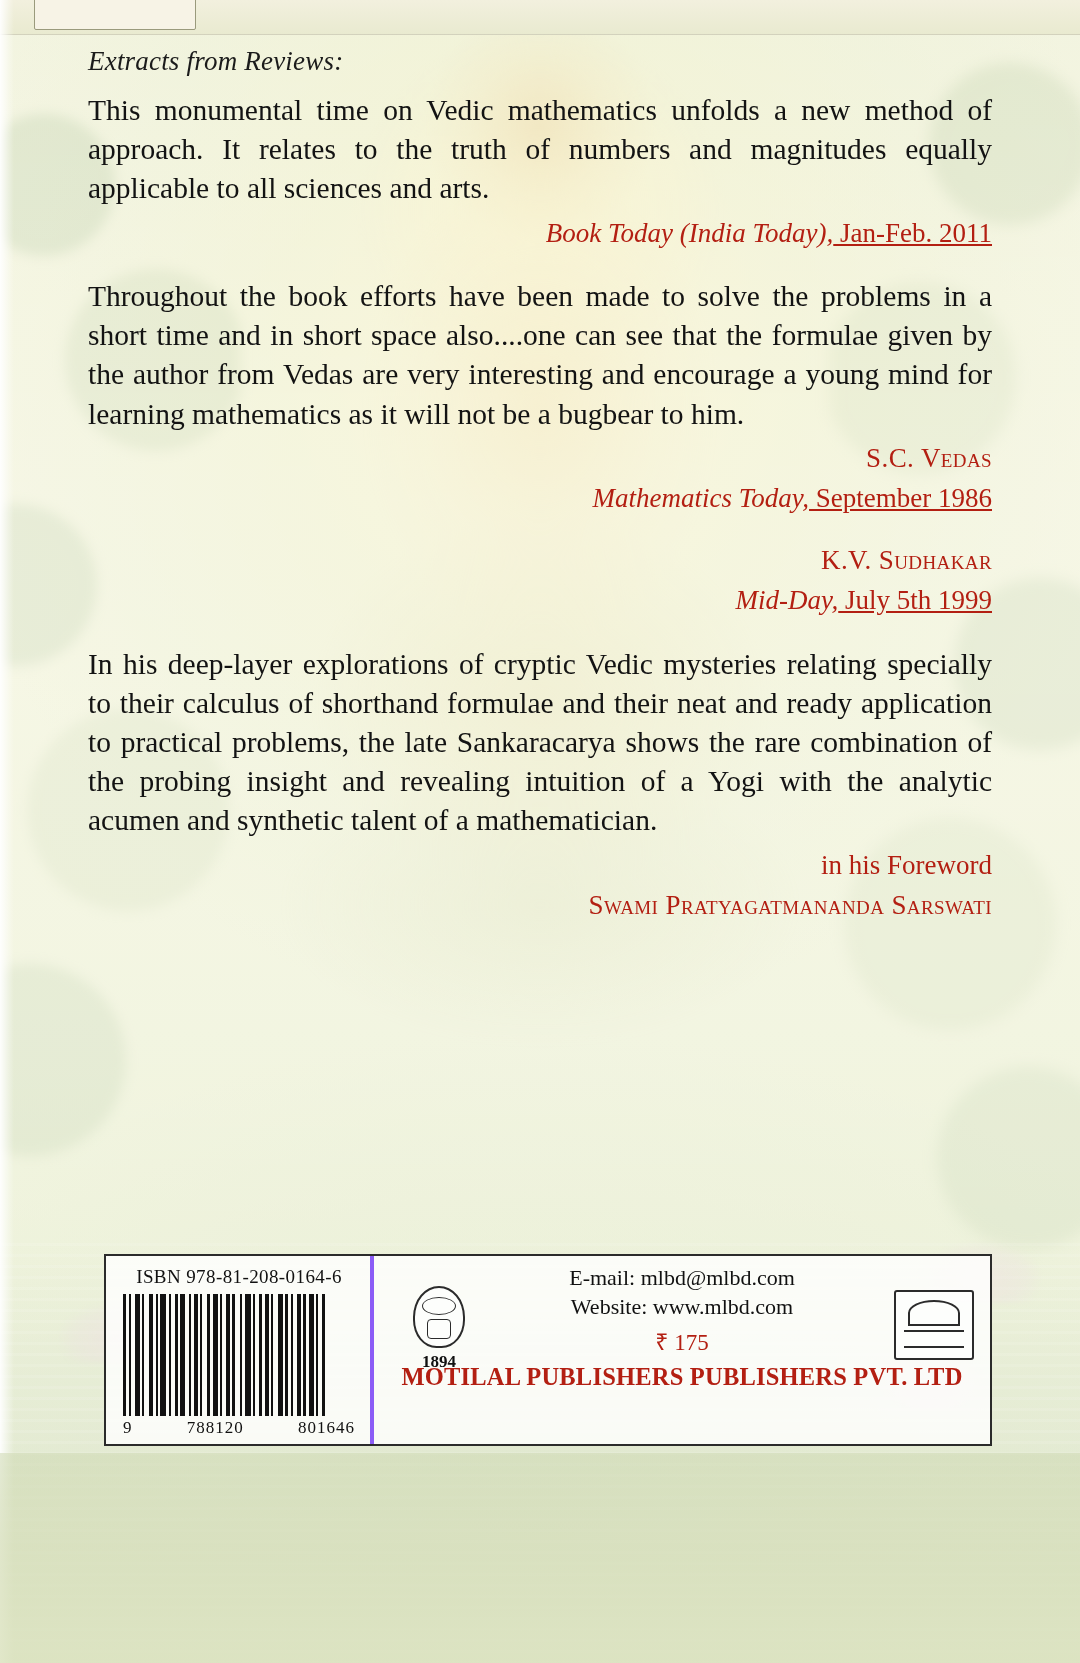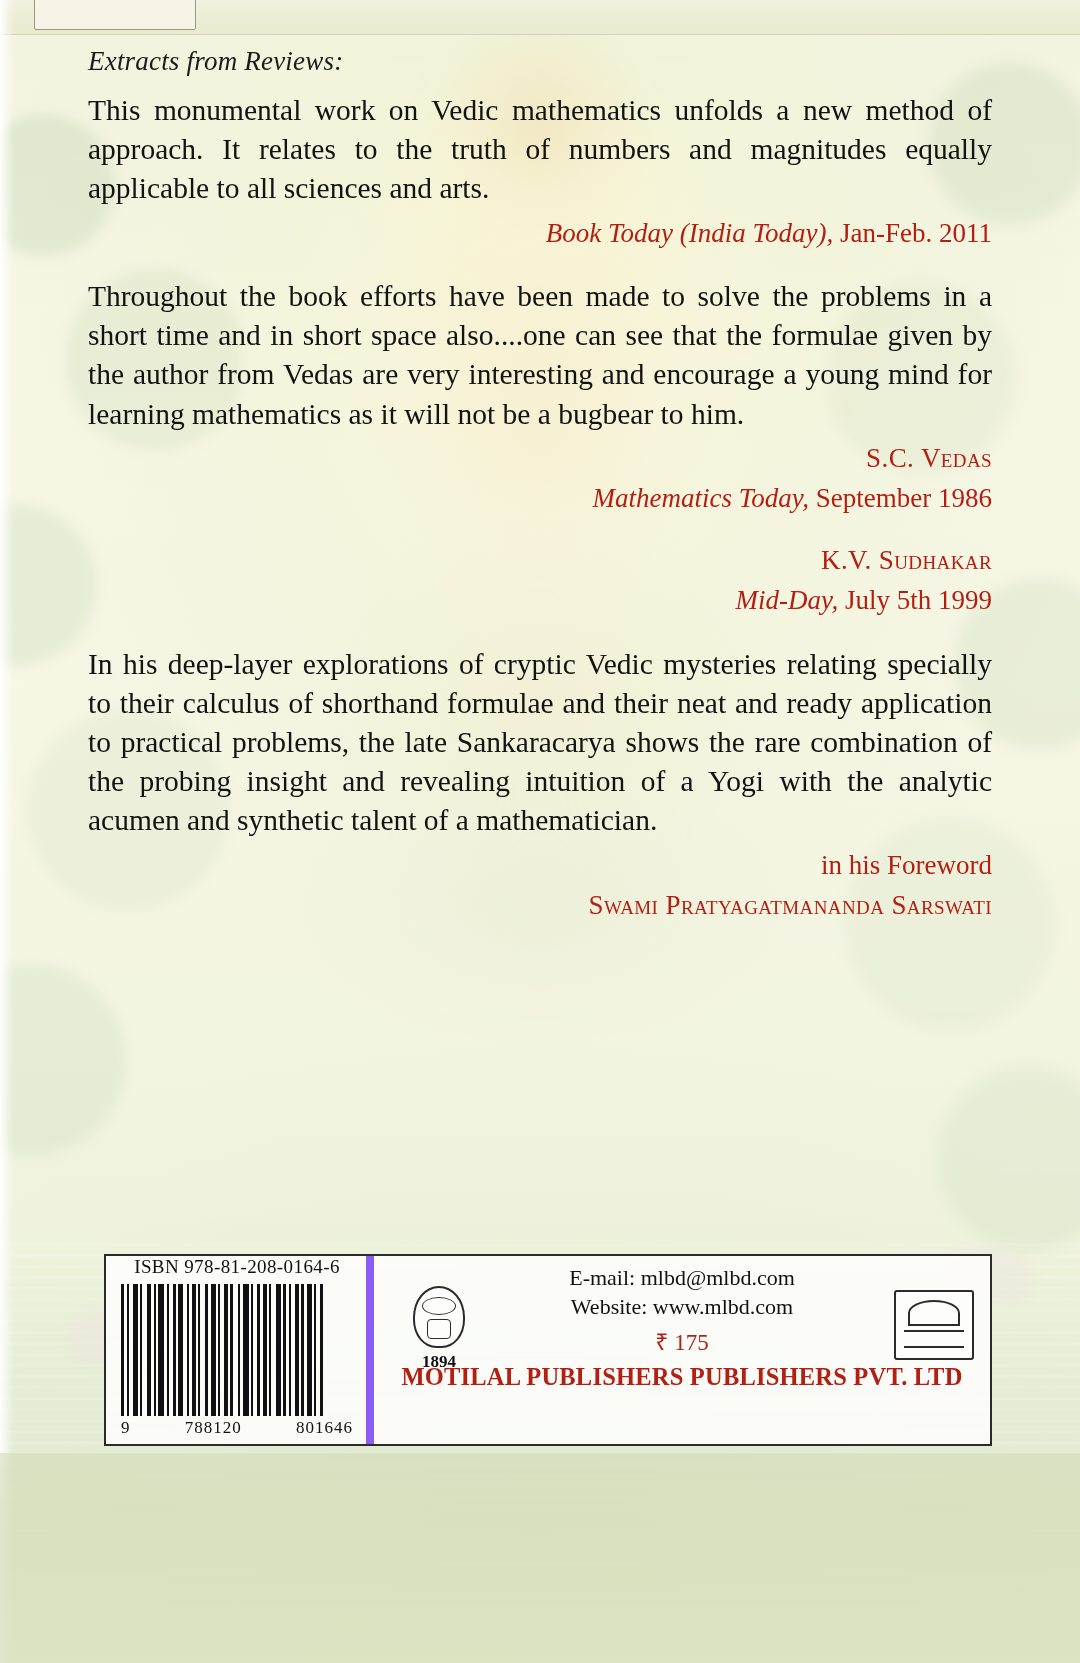--- a/index.html
+++ b/index.html
@@ -138,43 +138,43 @@
     margin: 0 0 6px 0;
   }
   .attrib {
     text-align: right;
     font-size: 27px;
     color: #b31f12;
     line-height: 1.34;
     margin: 4px 0 0 0;
   }
   .attrib .src { font-style: italic; }
-  .attrib .plain { font-style: normal; color: #b31f12; }
+  .attrib .plain { font-style: normal; color: #b31f12; text-decoration: underline; }
   .attrib .smallcaps {
     font-variant: small-caps;
     letter-spacing: 0.4px;
   }
   .block { margin-bottom: 26px; }
   .block.tight { margin-bottom: 22px; }
 
   
   .footer {
     position: absolute;
     left: 104px;
     right: 88px;
     bottom: 217px;
     height: 188px;
     border: 2px solid #2b2b2b;
     background: rgba(255,255,255,0.80);
     display: flex;
   }
   .isbn-cell {
     width: 268px;
-    border-right: 8px solid #8b5cf6;
-    padding: 0 8px 6px 10px;
+    border-right: 4px solid #8b5cf6;
+    padding: 10px 8px 6px 10px;
     box-sizing: border-box;
     display: flex;
     flex-direction: column;
     align-items: center;
   }
   .isbn-text {
     font-size: 19px;
     letter-spacing: 0.4px;
     color: #111;
     margin-bottom: 6px;
@@ -308,21 +308,21 @@
 
   <div class="top-strip"></div>
   <div class="top-card"></div>
   <div class="left-edge"></div>
 
   <div class="content">
 
     <div class="heading">Extracts from Reviews:</div>
 
     <div class="block">
-      <p class="para">This monumental work on Vedic mathematics unfolds a new method of approach. It relates to the truth of numbers and magnitudes equally applicable to all sciences and arts.</p>
+      <p class="para">This monumental time on Vedic mathematics unfolds a new method of approach. It relates to the truth of numbers and magnitudes equally applicable to all sciences and arts.</p>
       <p class="attrib"><span class="src">Book Today (India Today),</span><span class="plain"> Jan-Feb. 2011</span></p>
     </div>
 
     <div class="block">
       <p class="para">Throughout the book efforts have been made to solve the problems in a short time and in short space also....one can see that the formulae given by the author from Vedas are very interesting and encourage a young mind for learning mathematics as it will not be a bugbear to him.</p>
       <p class="attrib"><span class="smallcaps">S.C. Vedas</span></p>
       <p class="attrib"><span class="src">Mathematics Today,</span><span class="plain"> September 1986</span></p>
     </div>
 
     <div class="block">

